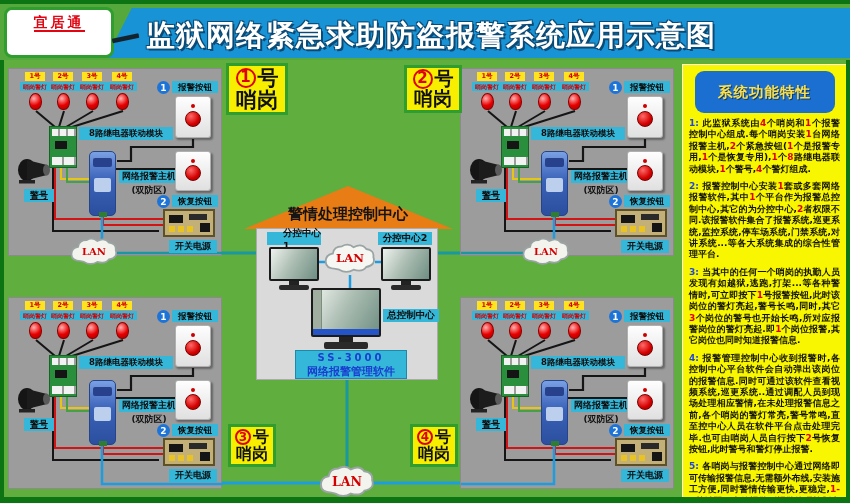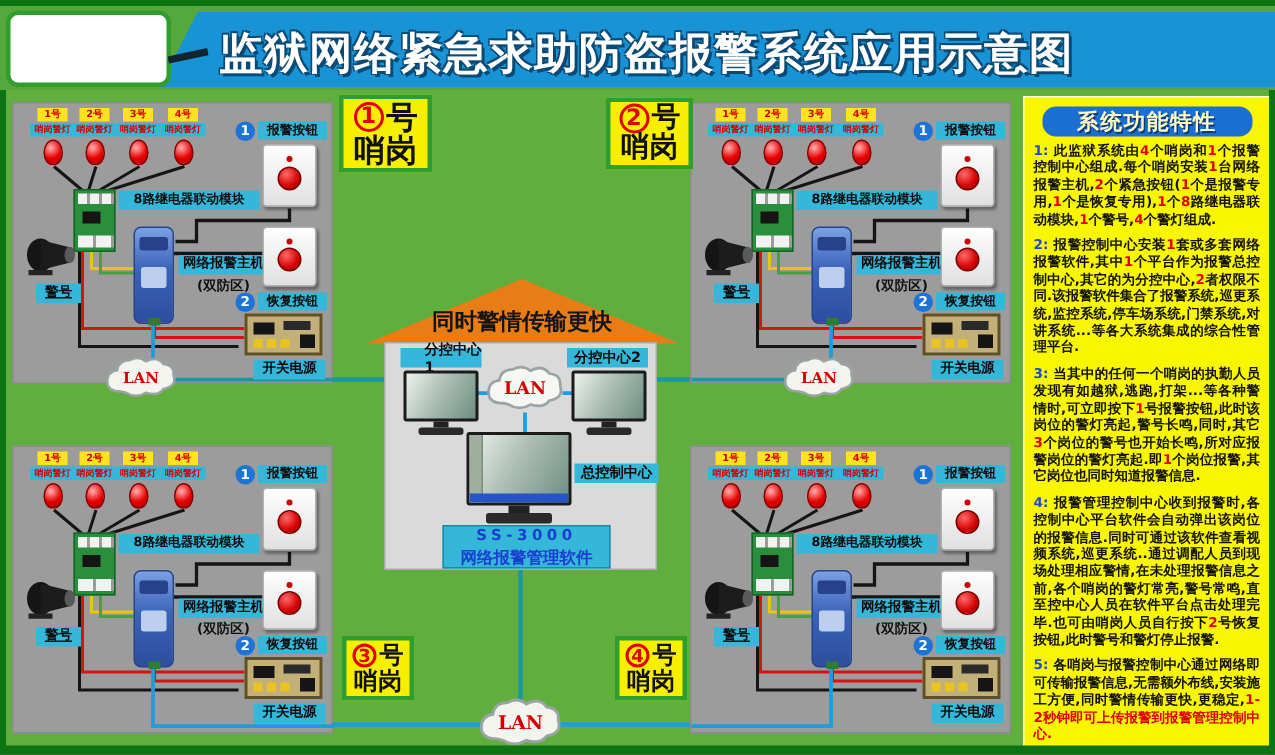--- a/index.html
+++ b/index.html
@@ -117,37 +117,38 @@
   .monbig .sidebar{position:absolute;left:0;top:0;bottom:0;width:9px;background:#9fae9f;border-right:1px solid #7d8d7d;}
   .monbig .botbar{position:absolute;left:0;right:0;bottom:0;height:6px;background:#2553c8;}
   .ssbox{position:absolute;left:38px;top:121px;width:112px;height:29px;background:#35b7d9;border:1px solid #1a8aa8;
          text-align:center;color:#1a3fd0;}
   .ssline1{font-size:10px;font-weight:bold;letter-spacing:3px;line-height:14px;}
   .ssline2{font-size:11px;font-weight:bold;line-height:13px;}
   .bottom-cloud{position:absolute;left:318px;top:464px;z-index:2;}
   
   .features{position:absolute;left:682px;top:64px;width:165px;height:436px;background:#f8f600;
             border:1px solid #fdfdd0;z-index:2;padding:5px 6px 4px;overflow:hidden;}
-  .feat-title{width:140px;height:20px;margin:1px auto 5px;background:#1b6fd0;border-radius:9px;color:#fef9c3;
+  .feat-title{width:140px;height:42px;margin:1px auto 5px;background:#1b6fd0;border-radius:9px;color:#fde047;
               font-size:14.5px;font-weight:bold;display:flex;align-items:center;justify-content:center;letter-spacing:1px;
               text-shadow:1px 1px 0 #0b3a77;}
   .feat{margin:0 0 6px;font-size:9px;font-weight:bold;color:#141400;line-height:11.4px;text-align:justify;}
   .fnum{color:#2048d8;}
   .rd{color:#e10000;}
   .fred{color:#e10000;}
   .cloudtext{font-weight:bold;fill:#d40000;font-family:"DejaVu Serif",serif;}
 </style>
 </head>
 <body>
 
 <div class="stage">
 
   <div class="hdr">
     <div class="hdr-blue"></div>
     <div class="logo">
+      <div><span class="logo-cn">宜居通</span></div>
     </div>
     <span class="title-dash">—</span>
     <div class="main-title">监狱网络紧急求助防盗报警系统应用示意图</div>
   </div>
 
   <svg class="overlay" width="850" height="503" viewBox="0 0 850 503">
     <line x1="220" y1="253" x2="260" y2="253" stroke="#1a98a2" stroke-width="3"></line>
     <line x1="436" y1="253" x2="462" y2="253" stroke="#1a98a2" stroke-width="3"></line>
     <line x1="347" y1="378" x2="347" y2="470" stroke="#1a98a2" stroke-width="3"></line>
     <line x1="220" y1="483" x2="462" y2="483" stroke="#1e9ce0" stroke-width="3"></line>
@@ -592,21 +593,21 @@
         <span class="badge-circle">4</span>
         <span>号</span>
       </div>
     <div>哨岗</div>
   </div>
 
   <div class="house">
     <svg class="roofsvg" width="216" height="46" viewBox="0 0 216 46">
       <polygon points="4,45 108,2 213,45" fill="#e87d15"></polygon>
     </svg>
-    <div class="roof-title">同时警情传输更快</div>
+    <div class="roof-title">警情处理控制中心</div>
     <div class="hbody">
       <svg class="hlines" width="182" height="152" viewBox="0 0 182 152">
         <line x1="60" y1="33" x2="70" y2="33" stroke="#1e9ce0" stroke-width="2.5"></line>
         <line x1="118" y1="33" x2="127" y2="33" stroke="#1e9ce0" stroke-width="2.5"></line>
         <line x1="93" y1="46" x2="93" y2="60" stroke="#1e9ce0" stroke-width="2.5"></line>
       </svg>
       <div class="htag htag1">分控中心1</div>
       <div class="htag htag2">分控中心2</div>
       <svg class="hcloud" width="54" height="36" viewBox="0 0 60 34">
         <path d="M14 29 Q3 29 3 21 Q3 13 11 12 Q12 4 21 4 Q28 0 34 5 Q43 0 48 7 Q57 8 56 16 Q59 25 48 27 Q44 33 34 30 Q26 35 18 30 Z" fill="#f6f6f2" stroke="#9aa4a4" stroke-width="2"></path>

